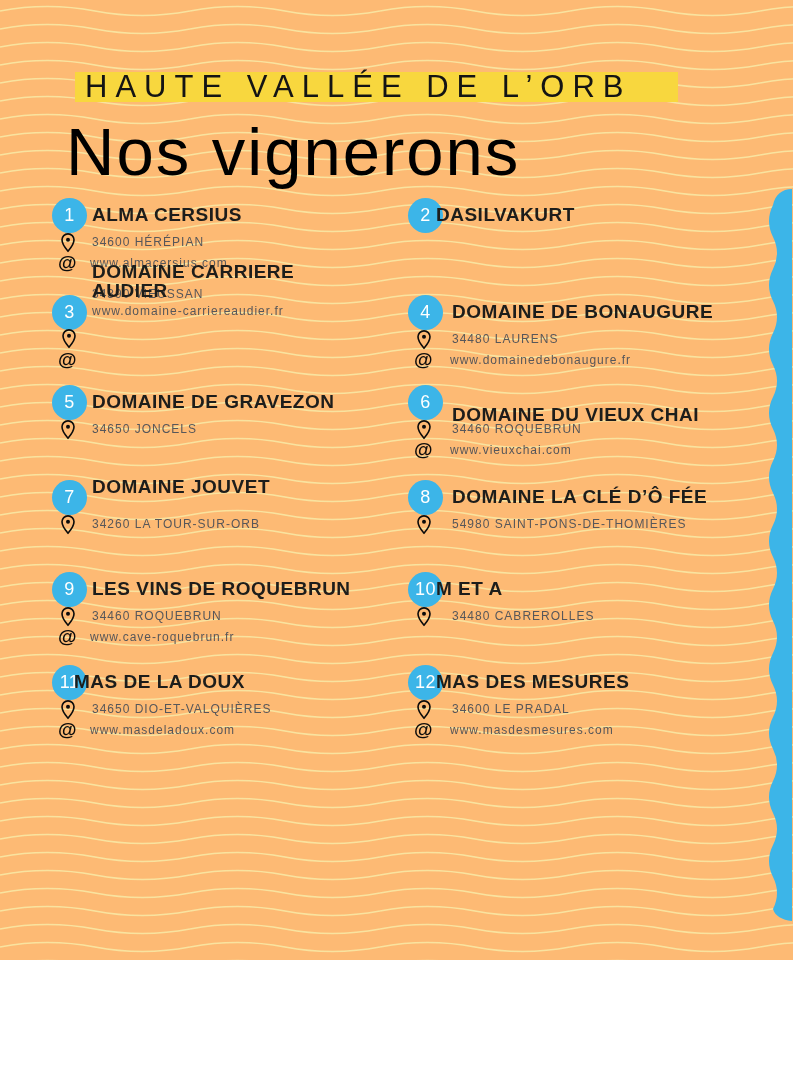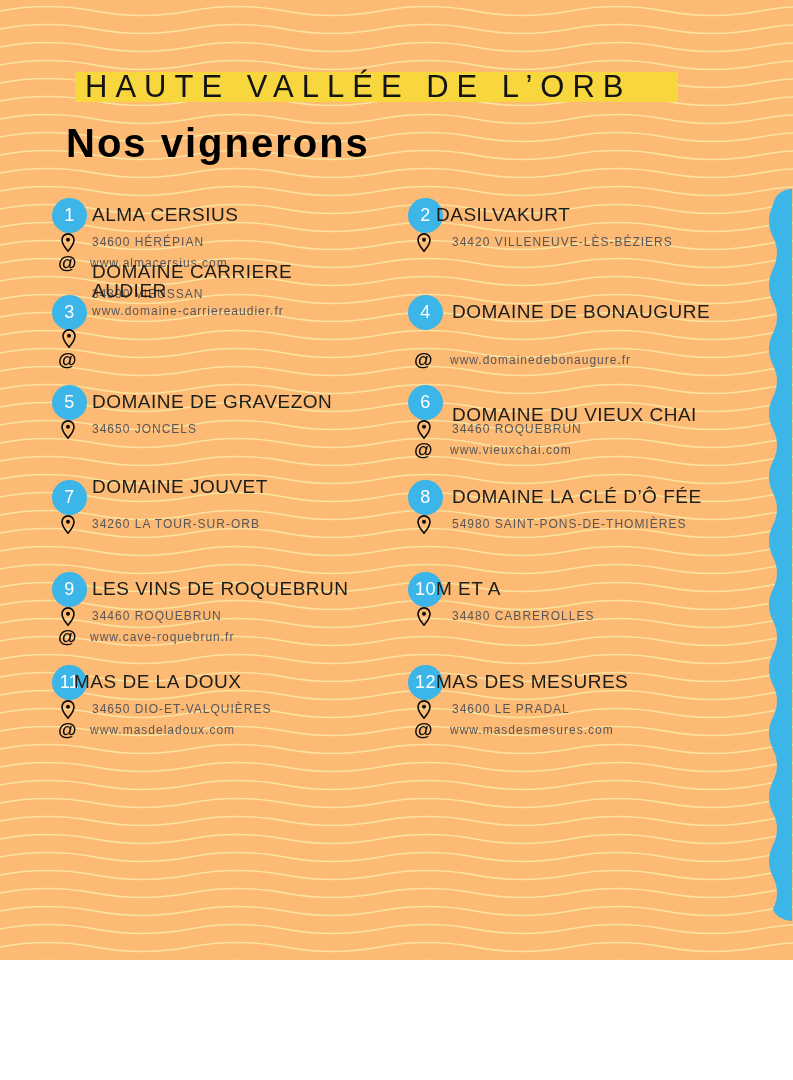--- a/index.html
+++ b/index.html
@@ -3,26 +3,26 @@
 <meta charset="utf-8">
 <style>
   html,body{margin:0;padding:0;}
   body{width:793px;height:1080px;font-family:"Liberation Sans","DejaVu Sans",sans-serif;}
   .page{position:relative;width:793px;height:960px;background:#fdba74;overflow:hidden;}
   .bg-waves{position:absolute;left:0;top:0;z-index:0;}
   .blue-band{position:absolute;left:0;top:0;z-index:1;}
   .region-label{position:absolute;left:75px;top:72px;width:603px;height:30px;background:#F8D73E;
     display:flex;align-items:center;padding:0 0 0 10px;box-sizing:border-box;z-index:3;}
   .region-label span{font-size:31px;letter-spacing:8px;color:#141414;white-space:nowrap;line-height:30px;}
-  .page-title{position:absolute;left:66px;top:121px;margin:0;font-size:40px;font-weight:700;
+  .page-title{position:absolute;left:66px;top:113px;margin:0;font-size:67px;font-weight:400;
     letter-spacing:2px;color:#000;z-index:3;}
   .badge{position:absolute;width:35px;height:35px;border-radius:50%;background:#3CB5E8;
     display:flex;align-items:center;justify-content:center;z-index:2;}
   .badge span{color:#fff;font-size:18px;font-weight:500;letter-spacing:0.5px;}
-  .ename{position:absolute;font-size:19px;font-weight:400;letter-spacing:0.5px;color:#1D1D1B;
+  .ename{position:absolute;font-size:19px;font-weight:700;letter-spacing:0.5px;color:#1D1D1B;
     line-height:19px;z-index:4;white-space:nowrap;}
   .ename.wrap{white-space:normal;width:276px;}
   .row{position:absolute;display:flex;align-items:flex-start;z-index:3;}
   .row .ic{width:32px;flex:0 0 32px;}
   .row.r .ic{width:36px;flex:0 0 36px;}
   .addr,.url{font-size:12px;letter-spacing:1px;color:#57575A;padding-top:3px;white-space:nowrap;}
   .addr.alone,.url.alone{position:absolute;z-index:3;padding-top:0;}
   .at{font-size:19px;font-weight:800;color:#0b0b0b;line-height:19px;display:inline-block;}
   .ic-alone{position:absolute;z-index:3;}
   .pin-svg{display:block;}
@@ -74,48 +74,48 @@
   </div>
   <div class="row" style="left:58px;top:253px">
     <span class="ic"><span class="at">@</span></span>
     <span class="url">www.almacersius.com</span>
   </div>
 
   <div class="badge" style="left:408px;top:198px">
       <span>2</span>
     </div>
   <div class="ename" style="left:436px;top:205px">DASILVAKURT</div>
-  <div class="row r" style="left:416px;top:232px">
-    <span class="ic">
-        <svg class="pin-svg" width="16" height="21" viewBox="0 0 24 30">
-          <path d="M12 2C6.9 2 3 6 3 11c0 7 9 17 9 17s9-10 9-17C21 6 17.1 2 12 2z" fill="none" stroke="#0b0b0b" stroke-width="2.4"></path>
-          <circle cx="12" cy="11" r="3" fill="#0b0b0b"></circle>
-        </svg>
-      </span>
-    <span class="addr">34420 VILLENEUVE-LÈS-BÉZIERS</span>
-  </div>
 
   <div class="ename wrap" style="left:92px;top:262px">DOMAINE CARRIERE AUDIER</div>
   <div class="addr alone" style="left:92px;top:287px">34390 VIEUSSAN</div>
   <div class="url alone" style="left:92px;top:304px">www.domaine-carriereaudier.fr</div>
   <div class="badge" style="left:52px;top:295px">
       <span>3</span>
     </div>
   <div class="ic-alone" style="left:61px;top:328px">
       <svg class="pin-svg" width="16" height="21" viewBox="0 0 24 30">
         <path d="M12 2C6.9 2 3 6 3 11c0 7 9 17 9 17s9-10 9-17C21 6 17.1 2 12 2z" fill="none" stroke="#0b0b0b" stroke-width="2.4"></path>
         <circle cx="12" cy="11" r="3" fill="#0b0b0b"></circle>
       </svg>
     </div>
   <div class="ic-alone at" style="left:58px;top:350px">@</div>
 
   <div class="badge" style="left:408px;top:295px">
       <span>4</span>
     </div>
   <div class="ename" style="left:452px;top:302px">DOMAINE DE BONAUGURE</div>
+  <div class="row r" style="left:416px;top:329px">
+    <span class="ic">
+        <svg class="pin-svg" width="16" height="21" viewBox="0 0 24 30">
+          <path d="M12 2C6.9 2 3 6 3 11c0 7 9 17 9 17s9-10 9-17C21 6 17.1 2 12 2z" fill="none" stroke="#0b0b0b" stroke-width="2.4"></path>
+          <circle cx="12" cy="11" r="3" fill="#0b0b0b"></circle>
+        </svg>
+      </span>
+    <span class="addr">34480 LAURENS</span>
+  </div>
   <div class="row r" style="left:414px;top:350px">
     <span class="ic"><span class="at">@</span></span>
     <span class="url">www.domainedebonaugure.fr</span>
   </div>
 
   <div class="badge" style="left:52px;top:385px">
       <span>5</span>
     </div>
   <div class="ename" style="left:92px;top:392px">DOMAINE DE GRAVEZON</div>
   <div class="row" style="left:60px;top:419px">

